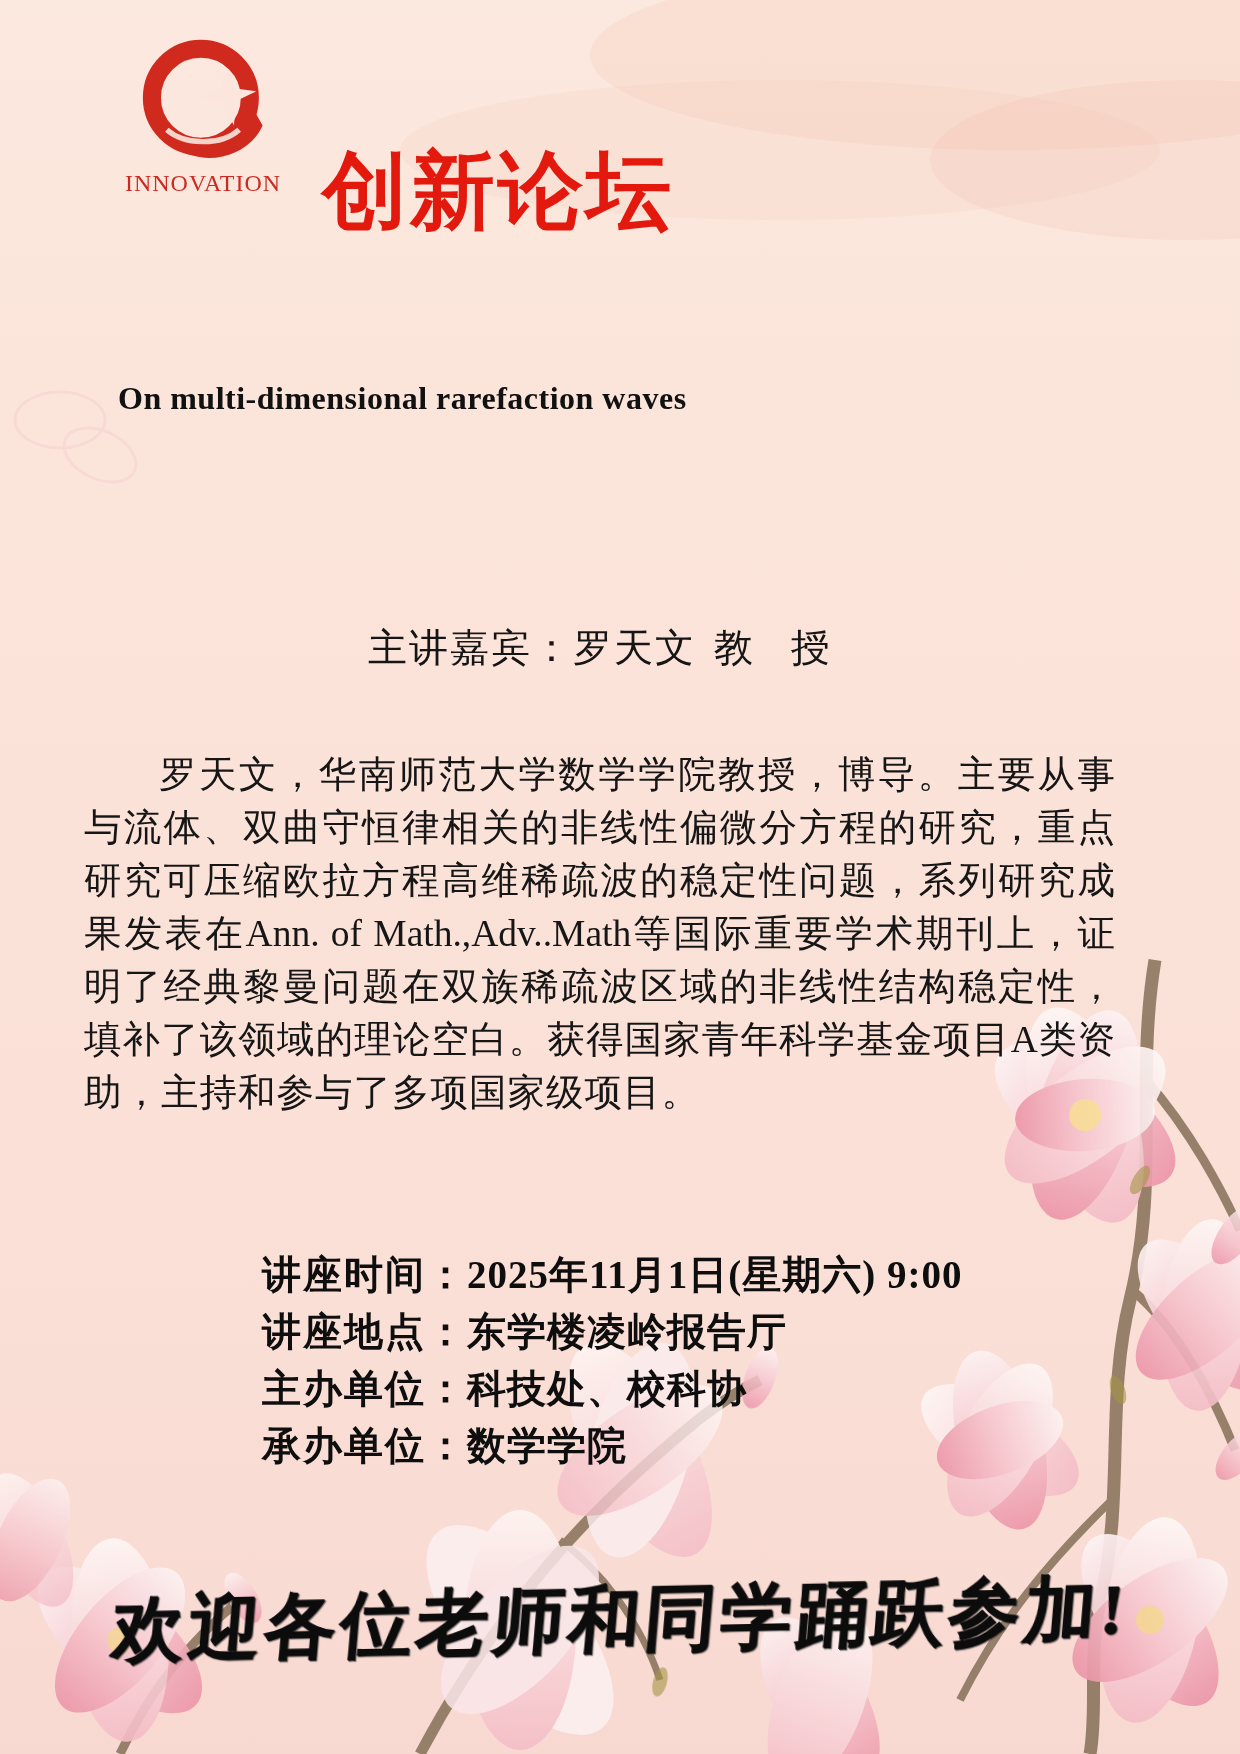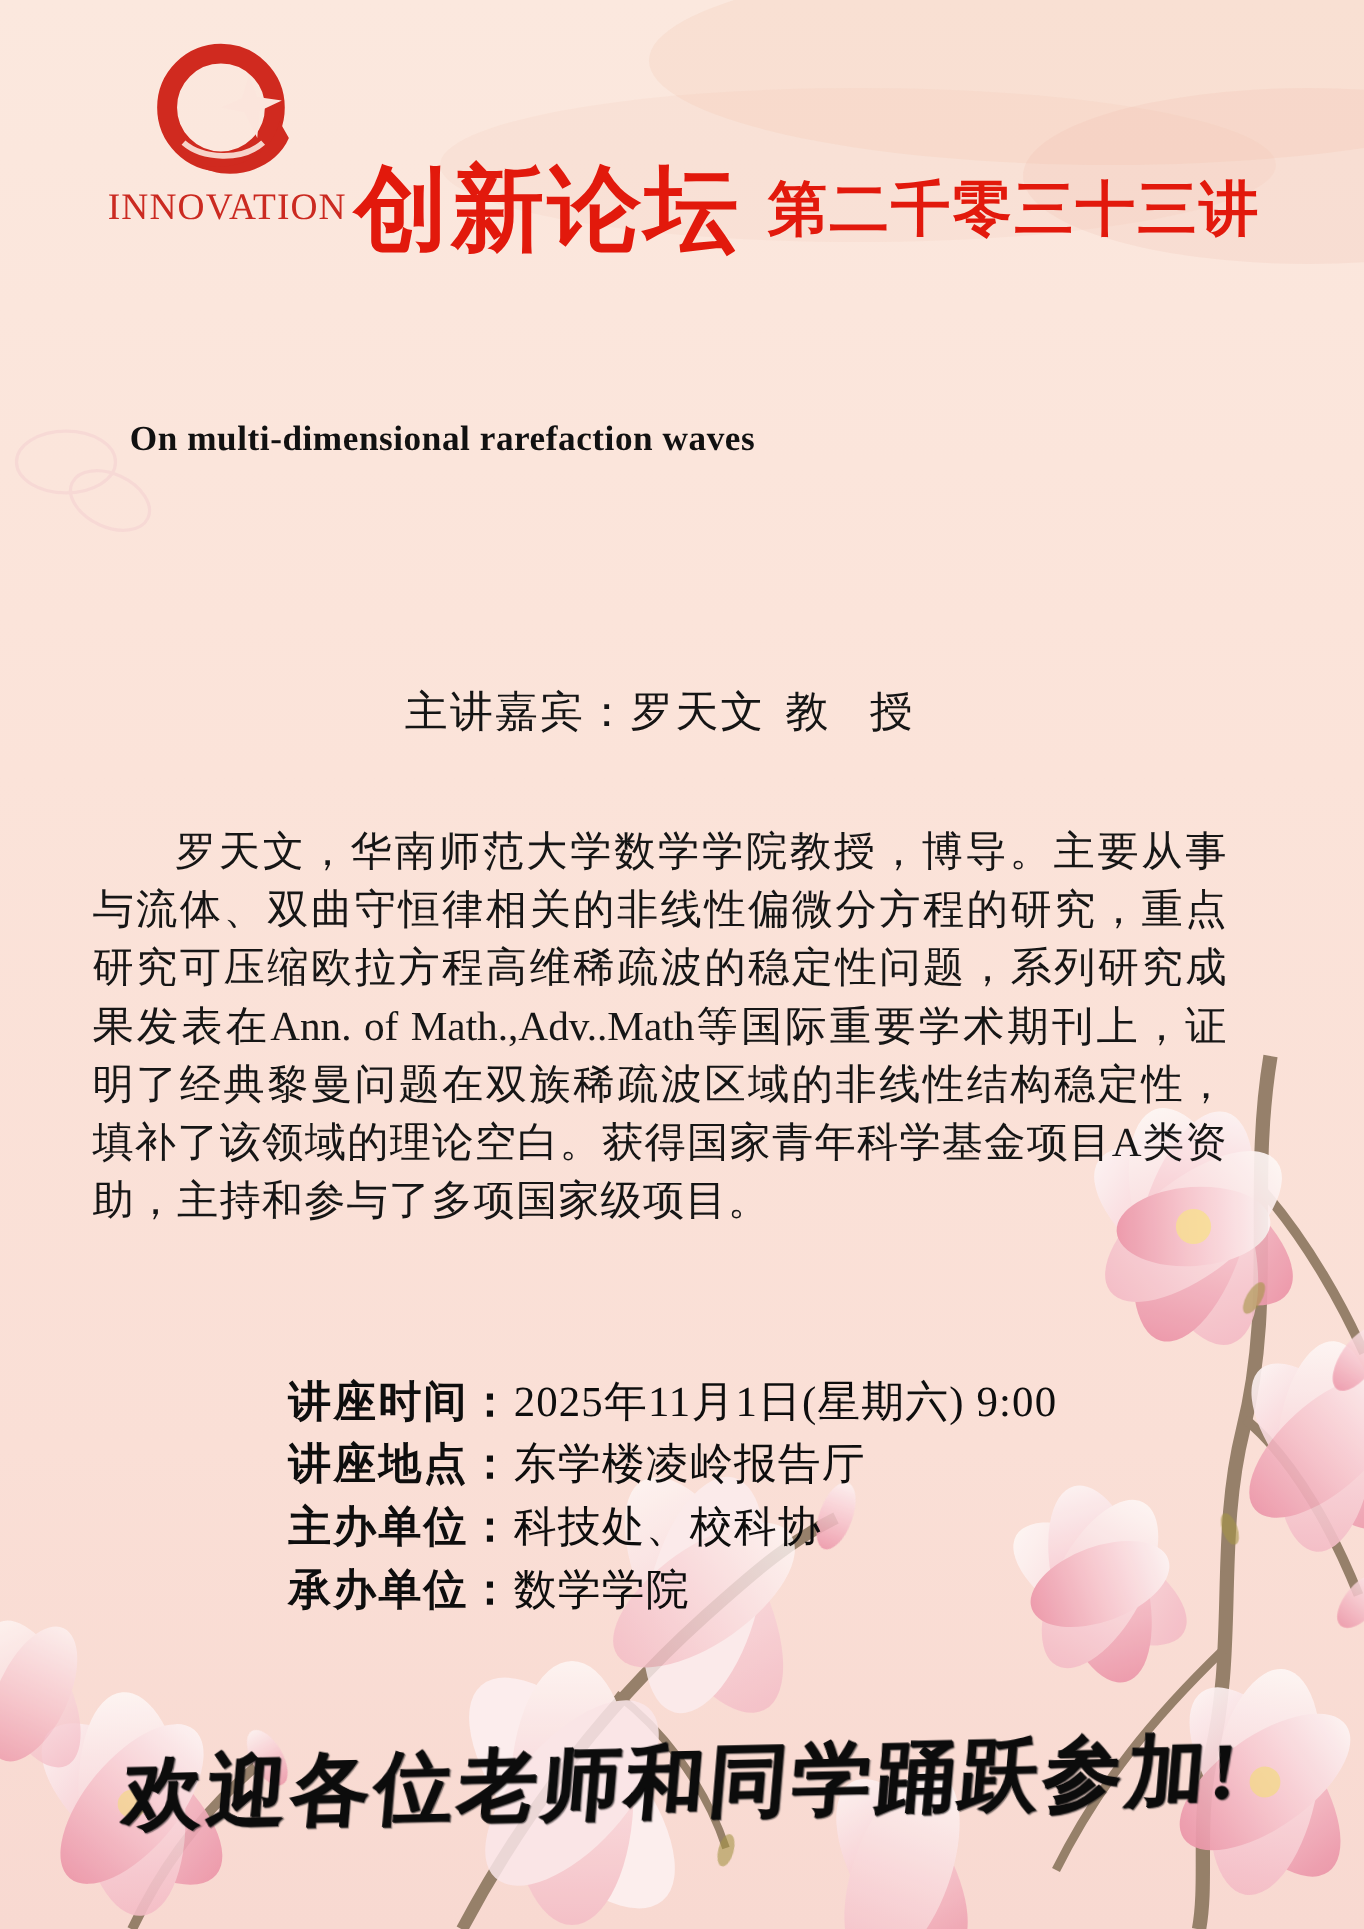--- a/index.html
+++ b/index.html
@@ -14,21 +14,21 @@
     background:linear-gradient(180deg,#fbe8de 0%,#fbe3d9 40%,#fadfd6 75%,#f8d9d1 100%);
     overflow:hidden;
   }
   .decor{ position:absolute; left:0; top:0; width:1240px; height:1754px; pointer-events:none; }
 
   
   .logo{ position:absolute; left:98px; top:36px; width:210px; text-align:center; }
   .logo svg{ display:block; margin:0 auto; }
   .logo-word{
     font-family:"Liberation Serif","DejaVu Serif",serif;
-    color:#cb2a21; font-size:34px; letter-spacing:1px; margin-top:2px;
+    color:#cb2a21; font-size:24px; letter-spacing:1px; margin-top:2px;
   }
 
   
   .title-row{
     position:absolute; left:322px; top:146px;
     display:flex; align-items:center; gap:24px; white-space:nowrap;
   }
   .forum-title{
     font-family:"Liberation Sans","DejaVu Sans",sans-serif;
     font-weight:900; font-size:85px; line-height:1.05;
@@ -63,21 +63,21 @@
     text-align:justify; text-indent:2em; letter-spacing:1px;
   }
   .bio .it{ letter-spacing:0; }
 
   
   .details{
     position:absolute; left:262px; top:1246px;
     font-size:39px; line-height:57px; color:#0e0e0e; white-space:nowrap;
   }
   .details .lbl{ font-weight:700; letter-spacing:2px; }
-  .details .val{ font-weight:400; letter-spacing:1px; }
+  .details .val{ font-weight:700; letter-spacing:1px; }
 
   
   .welcome{
     position:absolute; left:50%; top:1572px; transform:translateX(-50%) rotate(-1.2deg) skewX(-6deg);
     font-family:"Liberation Serif","DejaVu Serif",serif;
     font-weight:900; font-size:72px; color:#0c0c0c;
     letter-spacing:4px; white-space:nowrap;
     text-shadow:1px 1px 0 #0c0c0c, 2px 2px 1px rgba(20,20,20,.55);
   }
 </style>
@@ -191,21 +191,20 @@
       <circle cx="68" cy="58" r="46" fill="none" stroke="#d02a1f" stroke-width="17"></circle>
       <path d="M118 70 C112 98 80 116 46 106 C74 124 114 112 126 84 Z" fill="#d02a1f"></path>
       <polygon points="92,30 99,49 120,52 101,61 99,84 88,62 68,58 86,50" fill="#fbe5dc"></polygon>
       <path d="M36 88 C52 102 86 104 104 88" fill="none" stroke="#fbe5dc" stroke-width="5" opacity="0.9"></path>
     </svg>
     <div class="logo-word">INNOVATION</div>
   </div>
 
   <div class="title-row">
     <div class="forum-title">创新论坛</div>
-    <div class="lecture-no">第二千零三十三讲</div>
   </div>
 
   <div class="talk-title">On multi-dimensional rarefaction waves</div>
 
   <div class="people">
     <div>
       <span class="lbl">主讲嘉宾：</span><span>罗天文</span><span class="rank">教 授</span>
     </div>
   </div>
 

